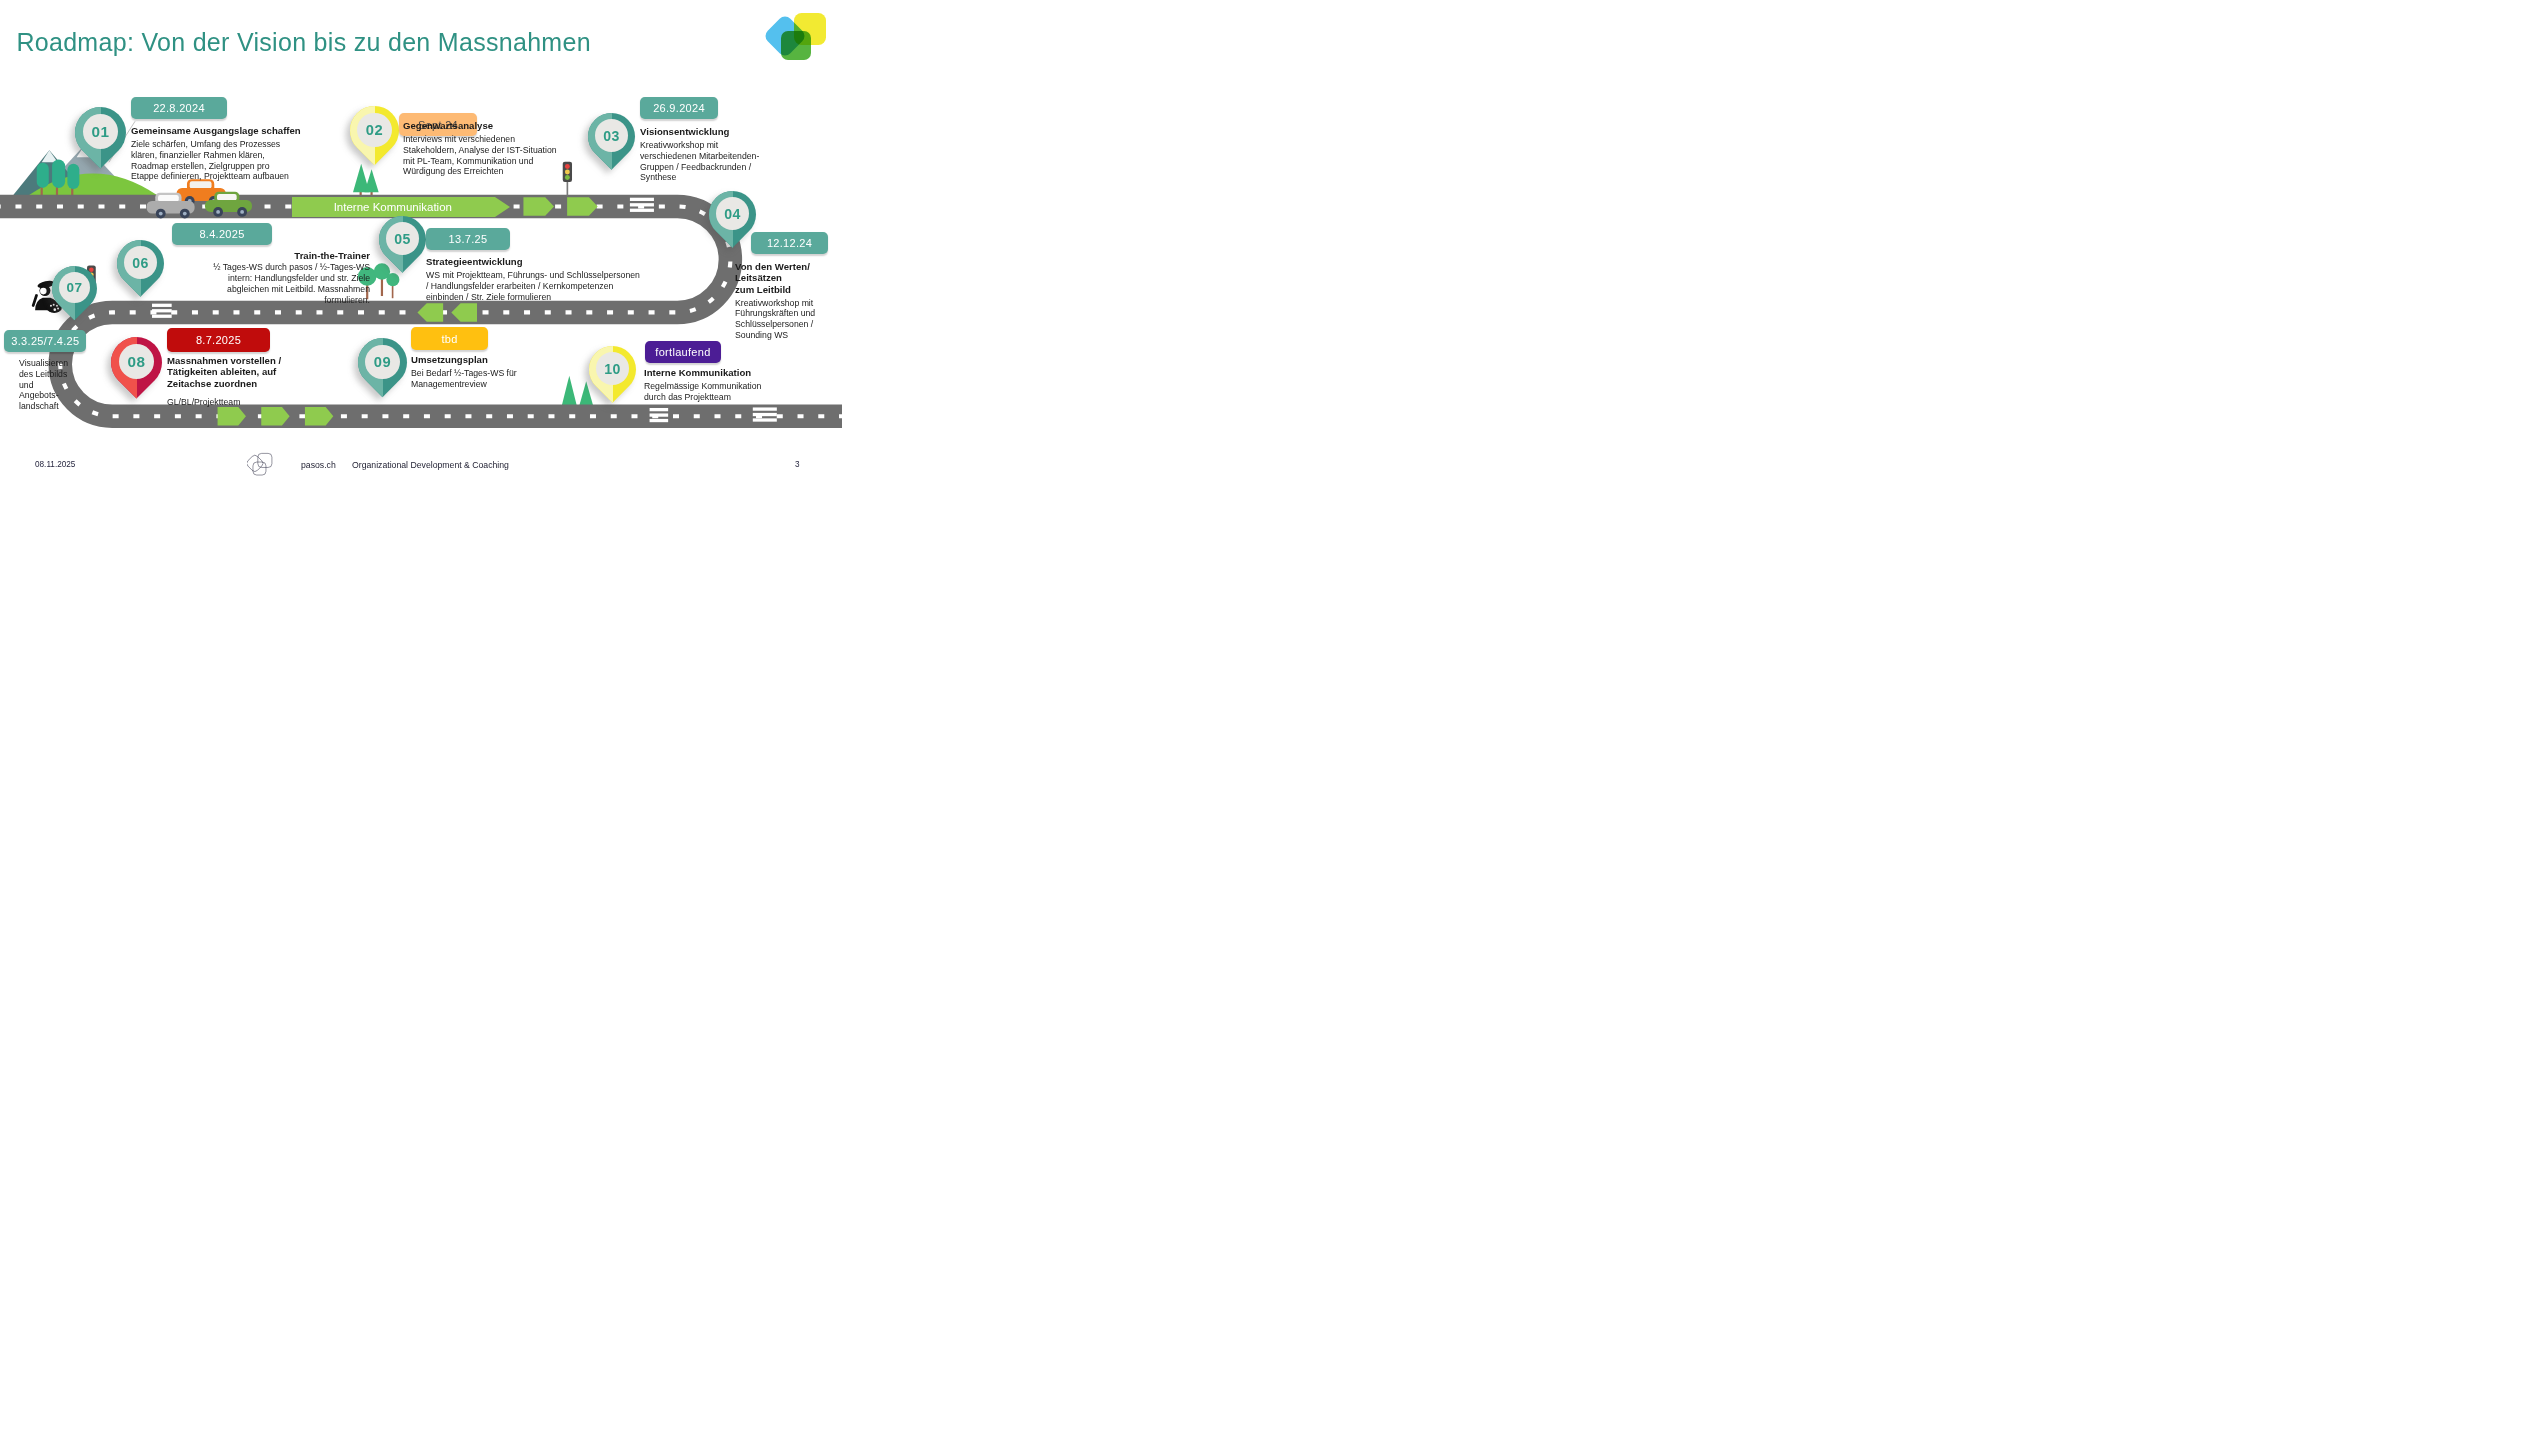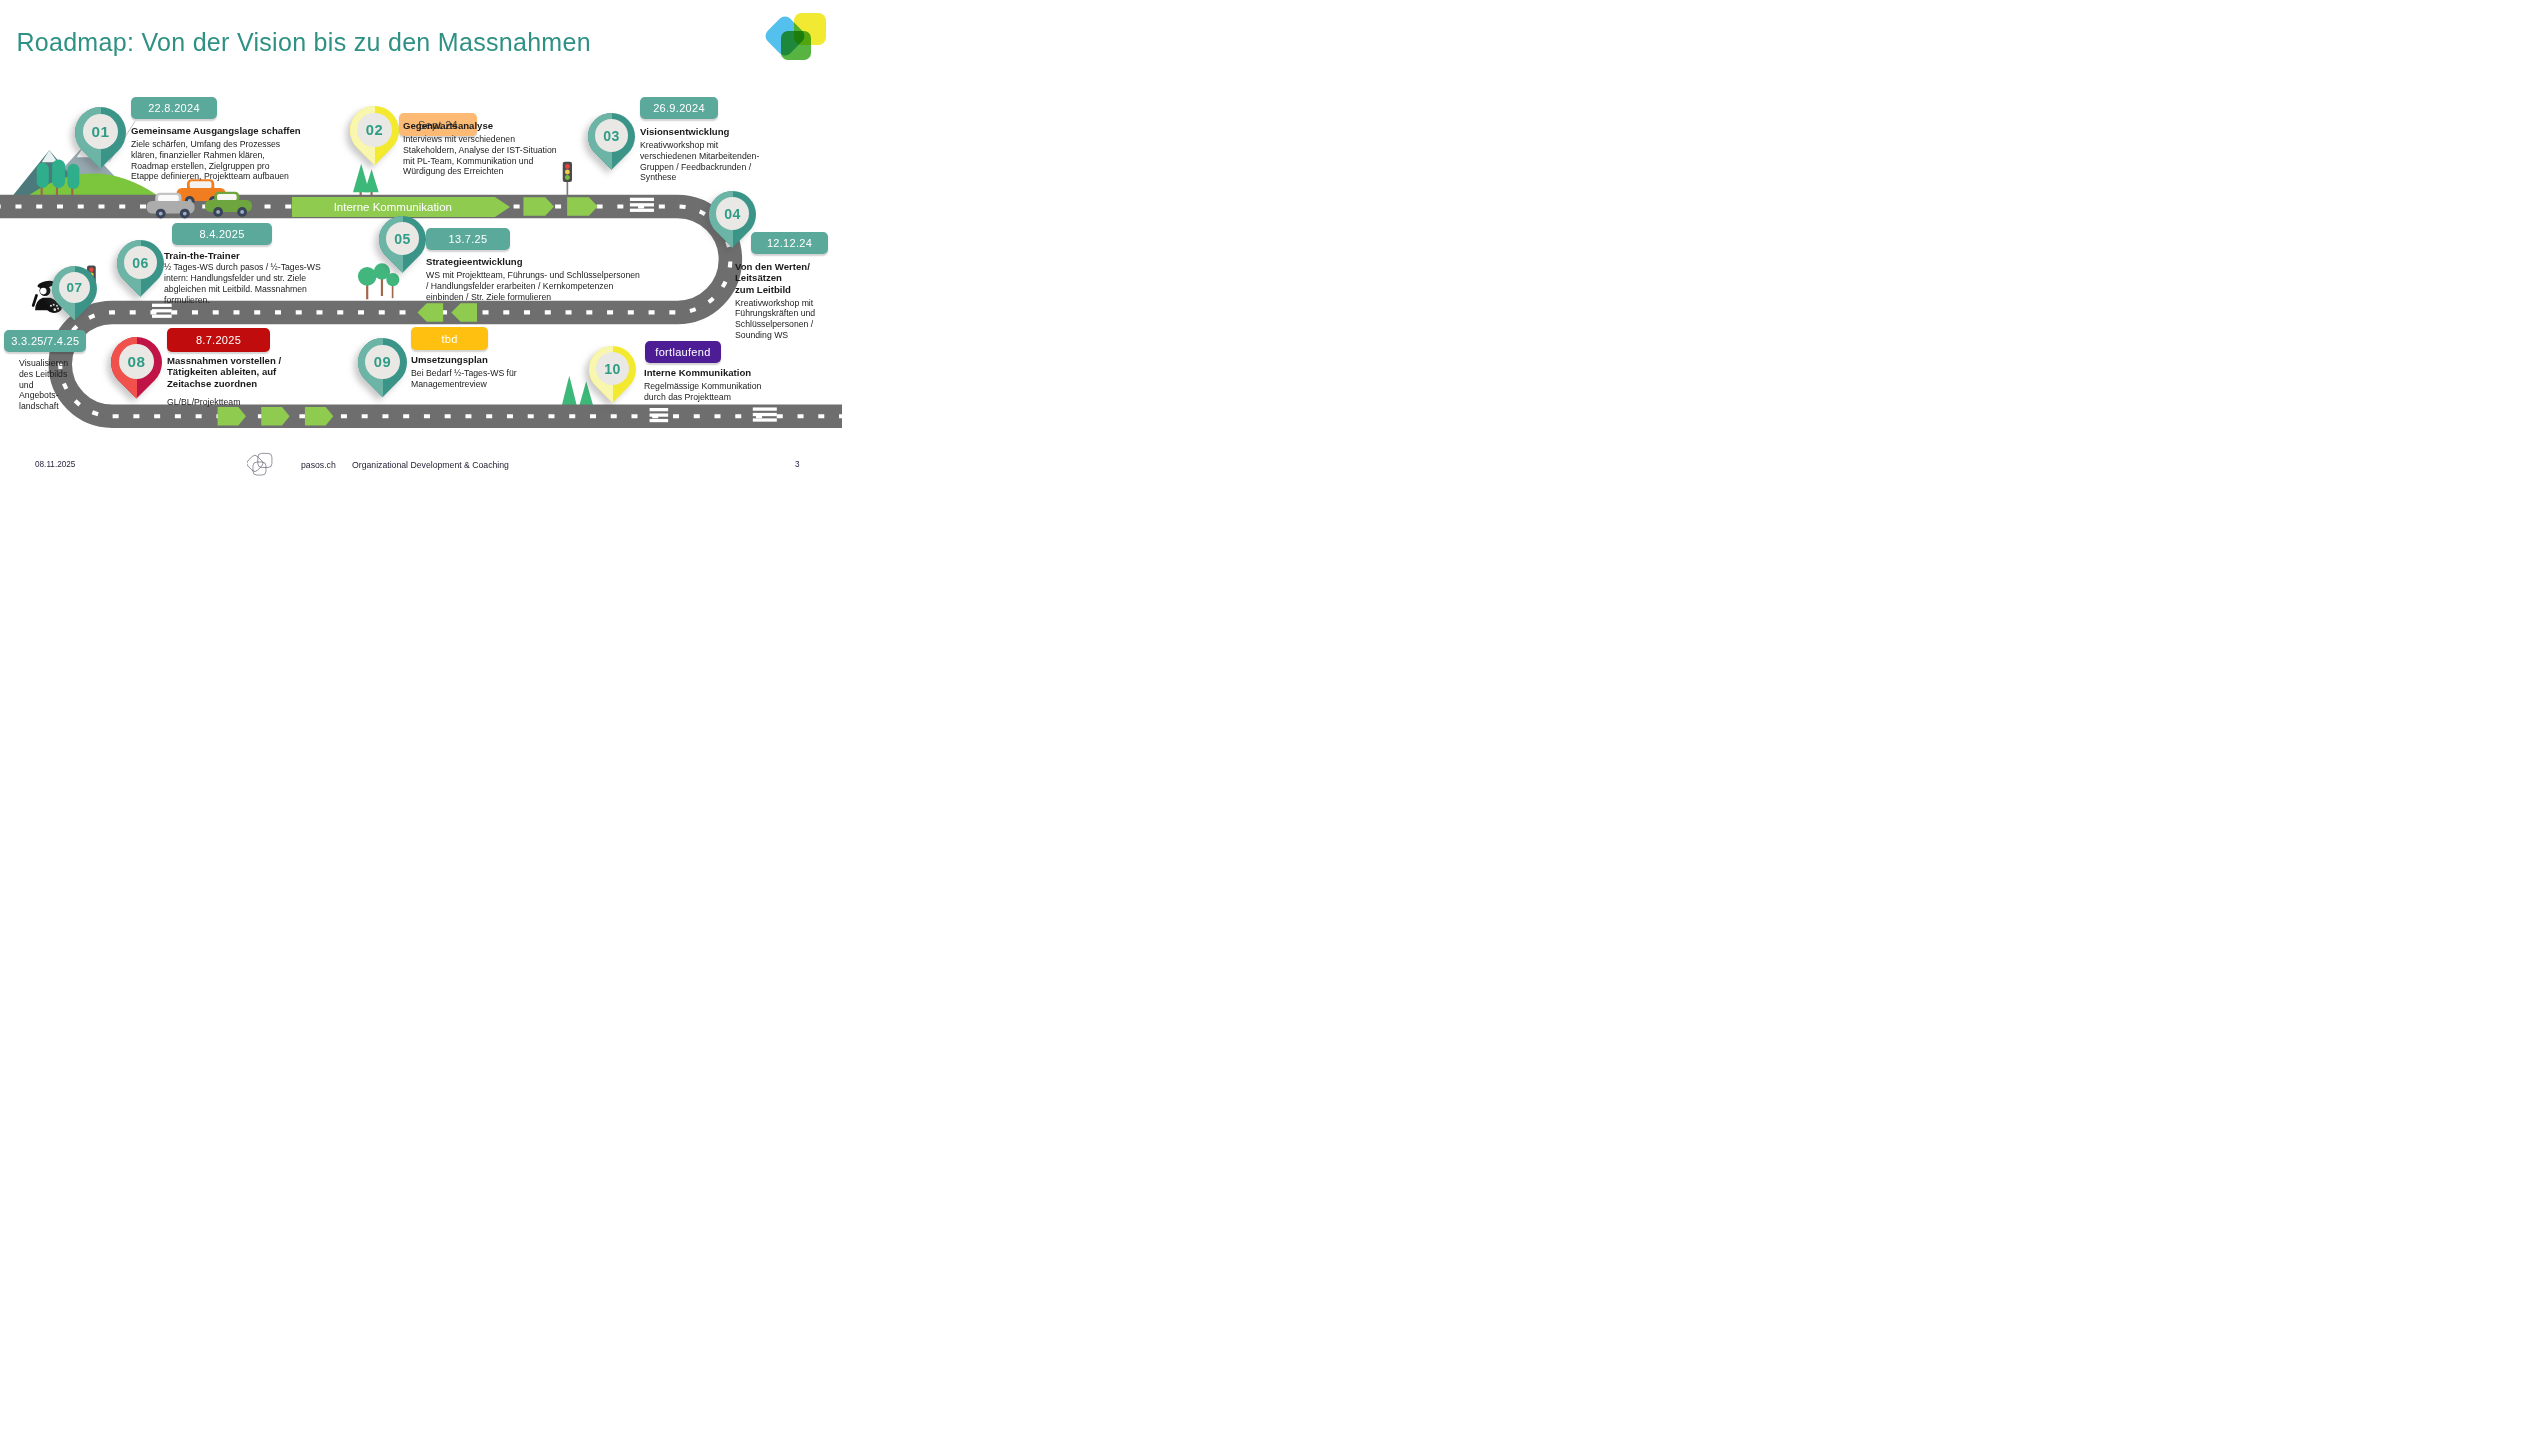--- a/index.html
+++ b/index.html
@@ -272,21 +272,21 @@
       <div class="dot">09</div>
     </div>
   <div class="pin yellow abs" style="--s:47px;left:589px;top:346px;">
       <div class="tear"></div>
       <div class="half">
         <div class="tear" style="width:47px;"></div>
       </div>
       <div class="dot">10</div>
     </div>
 
-  <div class="badge abs" style="left:131px;top:97px;width:86px;">22.8.2024</div>
+  <div class="badge abs" style="left:131px;top:97px;width:96px;">22.8.2024</div>
   <div class="badge yellow abs" style="left:399px;top:91px;width:78px;height:23px;">Sept 24</div>
   <div class="badge abs" style="left:640px;top:97px;width:78px;">26.9.2024</div>
   <div class="badge abs" style="left:751px;top:232px;width:77px;">12.12.24</div>
   <div class="badge abs" style="left:426px;top:228px;width:84px;">13.7.25</div>
   <div class="badge abs" style="left:172px;top:223px;width:100px;text-align:center;">8.4.2025</div>
   <div class="badge abs" style="left:4.4px;top:330px;width:82px;">3.3.25/7.4.25</div>
   <div class="badge red abs" style="left:167px;top:328px;width:103px;height:24px;">8.7.2025</div>
   <div class="badge orange abs" style="left:411px;top:327px;width:77px;height:23px;">tbd</div>
   <div class="badge green abs" style="left:645px;top:341px;width:76px;">fortlaufend</div>
 
@@ -319,21 +319,21 @@
 Führungskräften und
 Schlüsselpersonen /
 Sounding WS</p>
   </div>
   <div class="tb abs" style="left:426px;top:256px;width:257px;">
     <h3>Strategieentwicklung</h3>
     <p>WS mit Projektteam, Führungs- und Schlüsselpersonen
 / Handlungsfelder erarbeiten / Kernkompetenzen
 einbinden / Str. Ziele formulieren</p>
   </div>
-  <div class="tb abs" style="left:164px;top:250px;width:186px;">
+  <div class="tb abs" style="left:184px;top:250px;width:186px;text-align:right;">
     <h3 style="margin-bottom:1.1px;">Train-the-Trainer</h3>
     <p>½ Tages-WS durch pasos / ½-Tages-WS
 intern: Handlungsfelder und str. Ziele
 abgleichen mit Leitbild. Massnahmen
 formulieren.</p>
   </div>
   <div class="tb abs" style="left:19px;top:358px;width:82px;">
     <p>Visualisieren
 des Leitbilds
 und

